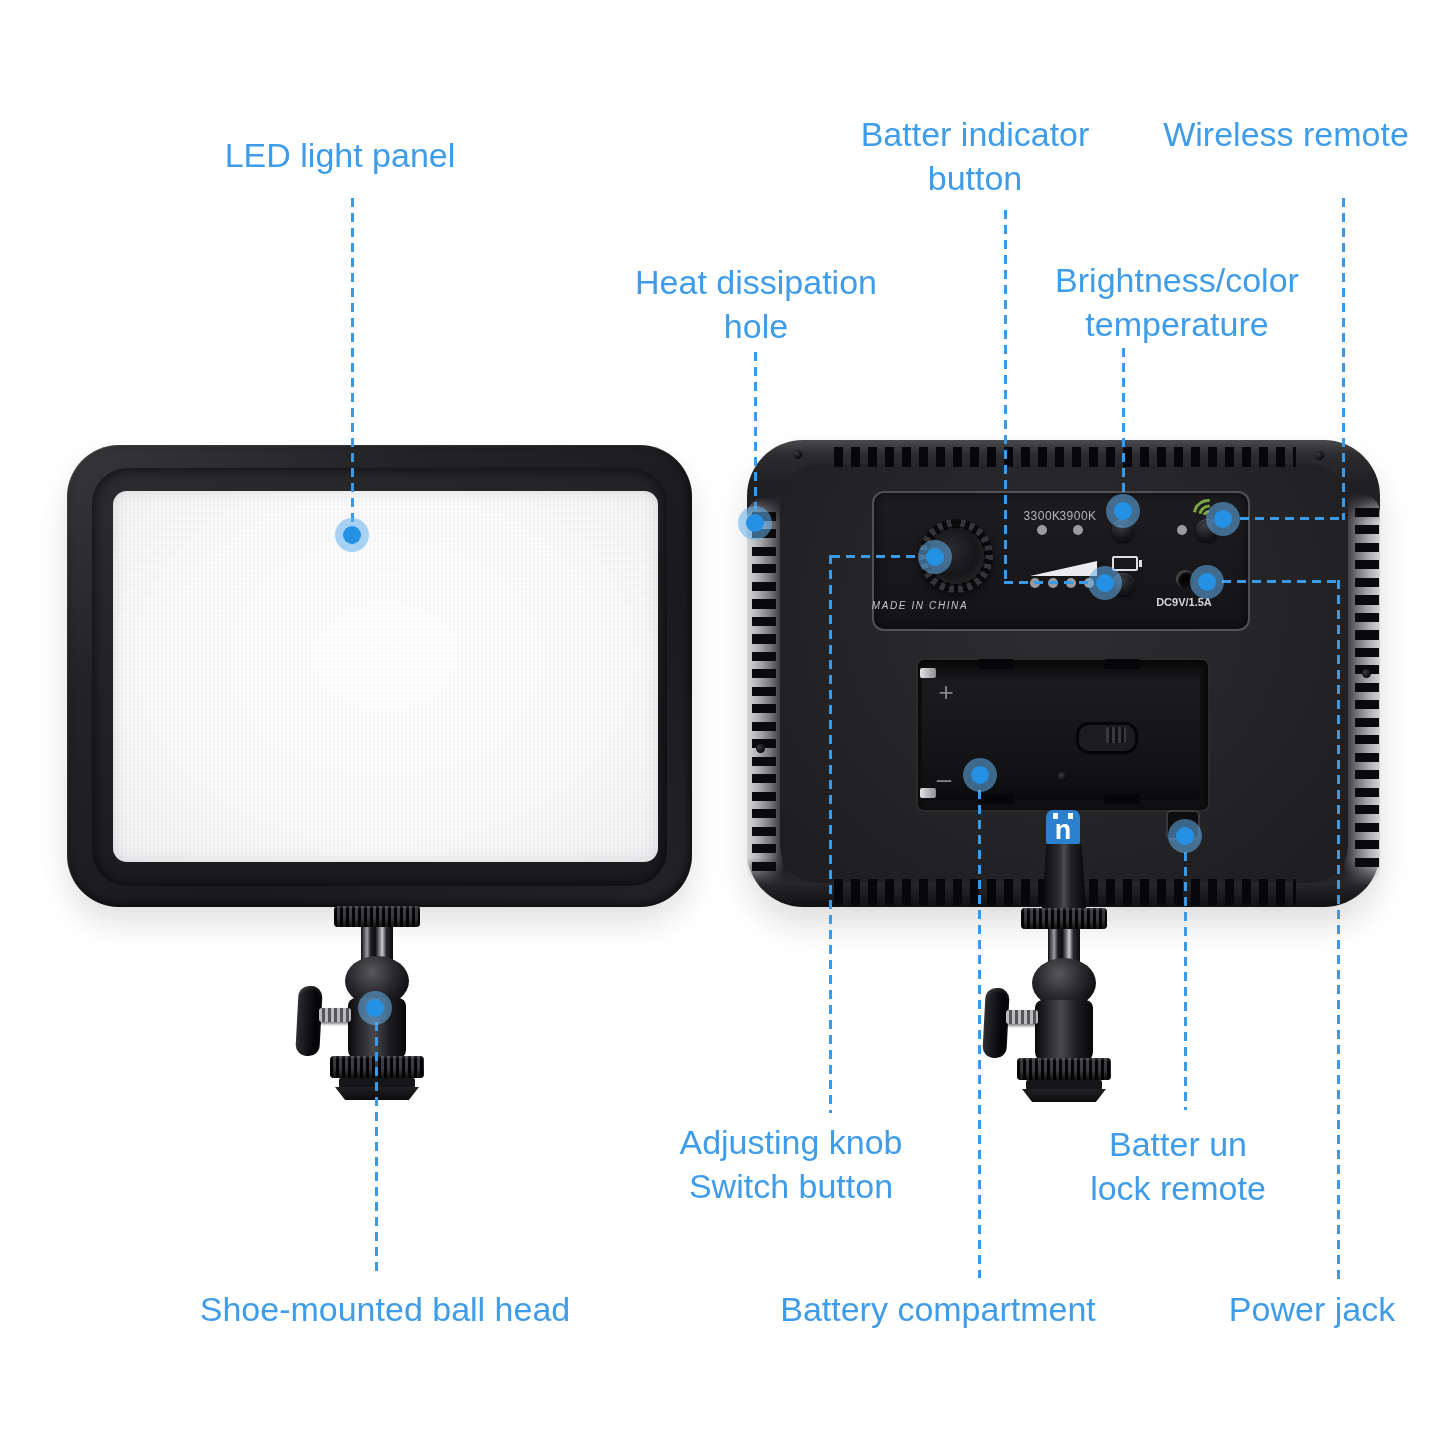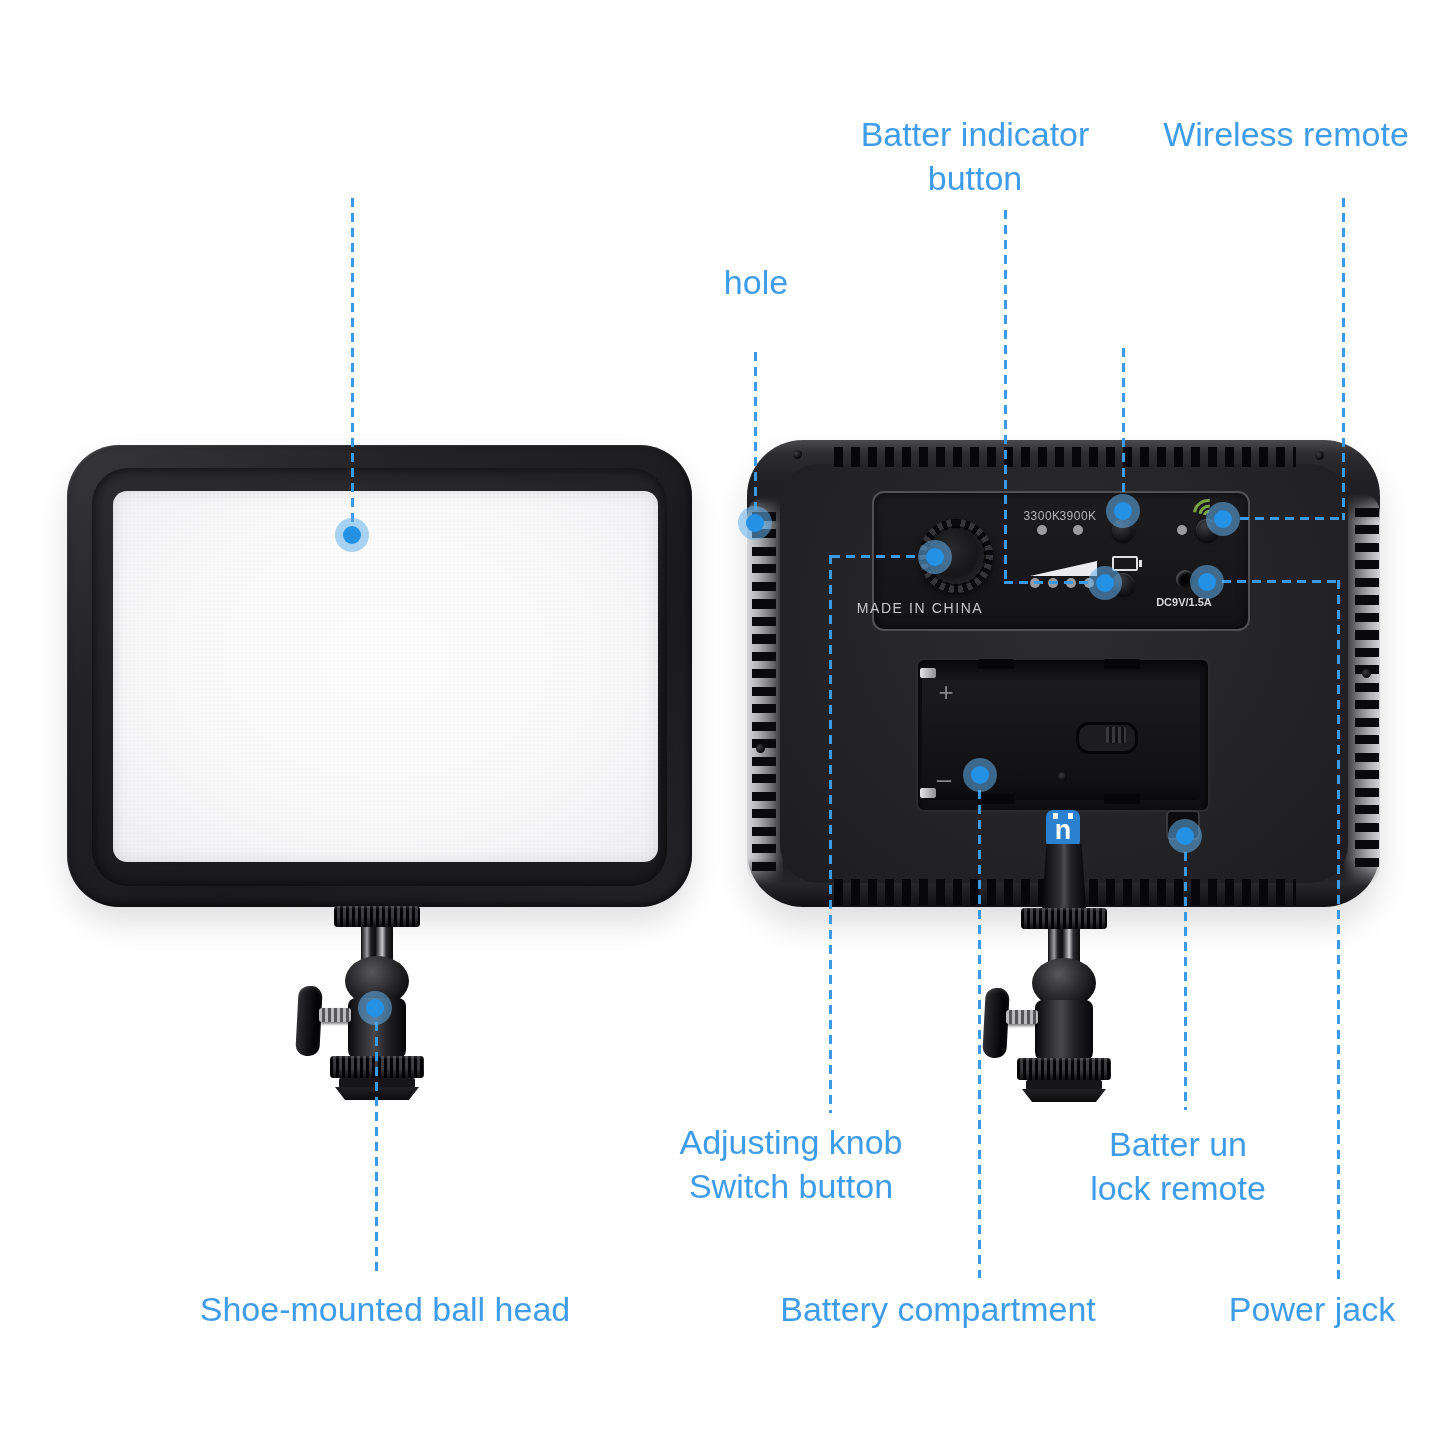--- a/index.html
+++ b/index.html
@@ -182,21 +182,21 @@
   <div class="pbtn" style="left:1196px;top:519px;"></div>
   <div class="abs wedge"></div>
   <div class="gdot" style="left:1030px;top:578px;"></div>
   <div class="gdot" style="left:1048px;top:578px;"></div>
   <div class="gdot" style="left:1066px;top:578px;"></div>
   <div class="gdot" style="left:1084px;top:578px;"></div>
   <div class="abs batticon"></div>
   <div class="pbtn" style="left:1112px;top:573px;"></div>
   <div class="abs jack"></div>
   <div class="smalltext" style="left:1184px;top:596px;font-size:11px;font-weight:700;">DC9V/1.5A</div>
-  <div class="smalltext" style="left:920px;top:600px;font-size:14px;letter-spacing:1.6px;color:#c6c6c9;">MADE IN CHINA</div>
+  <div class="smalltext" style="left:920px;top:600px;font-size:10px;letter-spacing:1.6px;color:#c6c6c9;font-style:italic;">MADE IN CHINA</div>
 
   <div class="abs batt-recess"></div>
   <div class="abs batt-plate"></div>
   <div class="batt-tab" style="left:978px;top:659px;"></div>
   <div class="batt-tab" style="left:1104px;top:659px;"></div>
   <div class="batt-tab" style="left:978px;top:794px;"></div>
   <div class="batt-tab" style="left:1104px;top:794px;"></div>
   <div class="contact" style="left:920px;top:668px;"></div>
   <div class="contact" style="left:920px;top:788px;"></div>
   <div class="pol" style="left:946px;top:692px;">+</div>
@@ -239,29 +239,37 @@
   <div class="dot" style="left:755px;top:523px;"></div>
   <div class="dot" style="left:935px;top:557px;"></div>
   <div class="dot" style="left:1123px;top:511px;"></div>
   <div class="dot" style="left:1105px;top:583px;"></div>
   <div class="dot" style="left:1223px;top:519px;"></div>
   <div class="dot" style="left:1207px;top:582px;"></div>
   <div class="dot" style="left:980px;top:775px;"></div>
   <div class="dot" style="left:1185px;top:836px;"></div>
   <div class="dot" style="left:375px;top:1008px;"></div>
 
+  <div class="lbl" style="left:340px;top:133px;">
+    <div>LED light panel</div>
+  </div>
   <div class="lbl" style="left:975px;top:112px;">
     <div>Batter indicator</div>
     <div>button</div>
   </div>
   <div class="lbl" style="left:1286px;top:112px;">
     <div>Wireless remote</div>
   </div>
   <div class="lbl" style="left:756px;top:260px;">
+    <div>Heat dissipation</div>
     <div>hole</div>
+  </div>
+  <div class="lbl" style="left:1177px;top:258px;">
+    <div>Brightness/color</div>
+    <div>temperature</div>
   </div>
   <div class="lbl" style="left:791px;top:1120px;">
     <div>Adjusting knob</div>
     <div>Switch button</div>
   </div>
   <div class="lbl" style="left:1178px;top:1122px;">
     <div>Batter un</div>
     <div>lock remote</div>
   </div>
   <div class="lbl" style="left:385px;top:1287px;">

